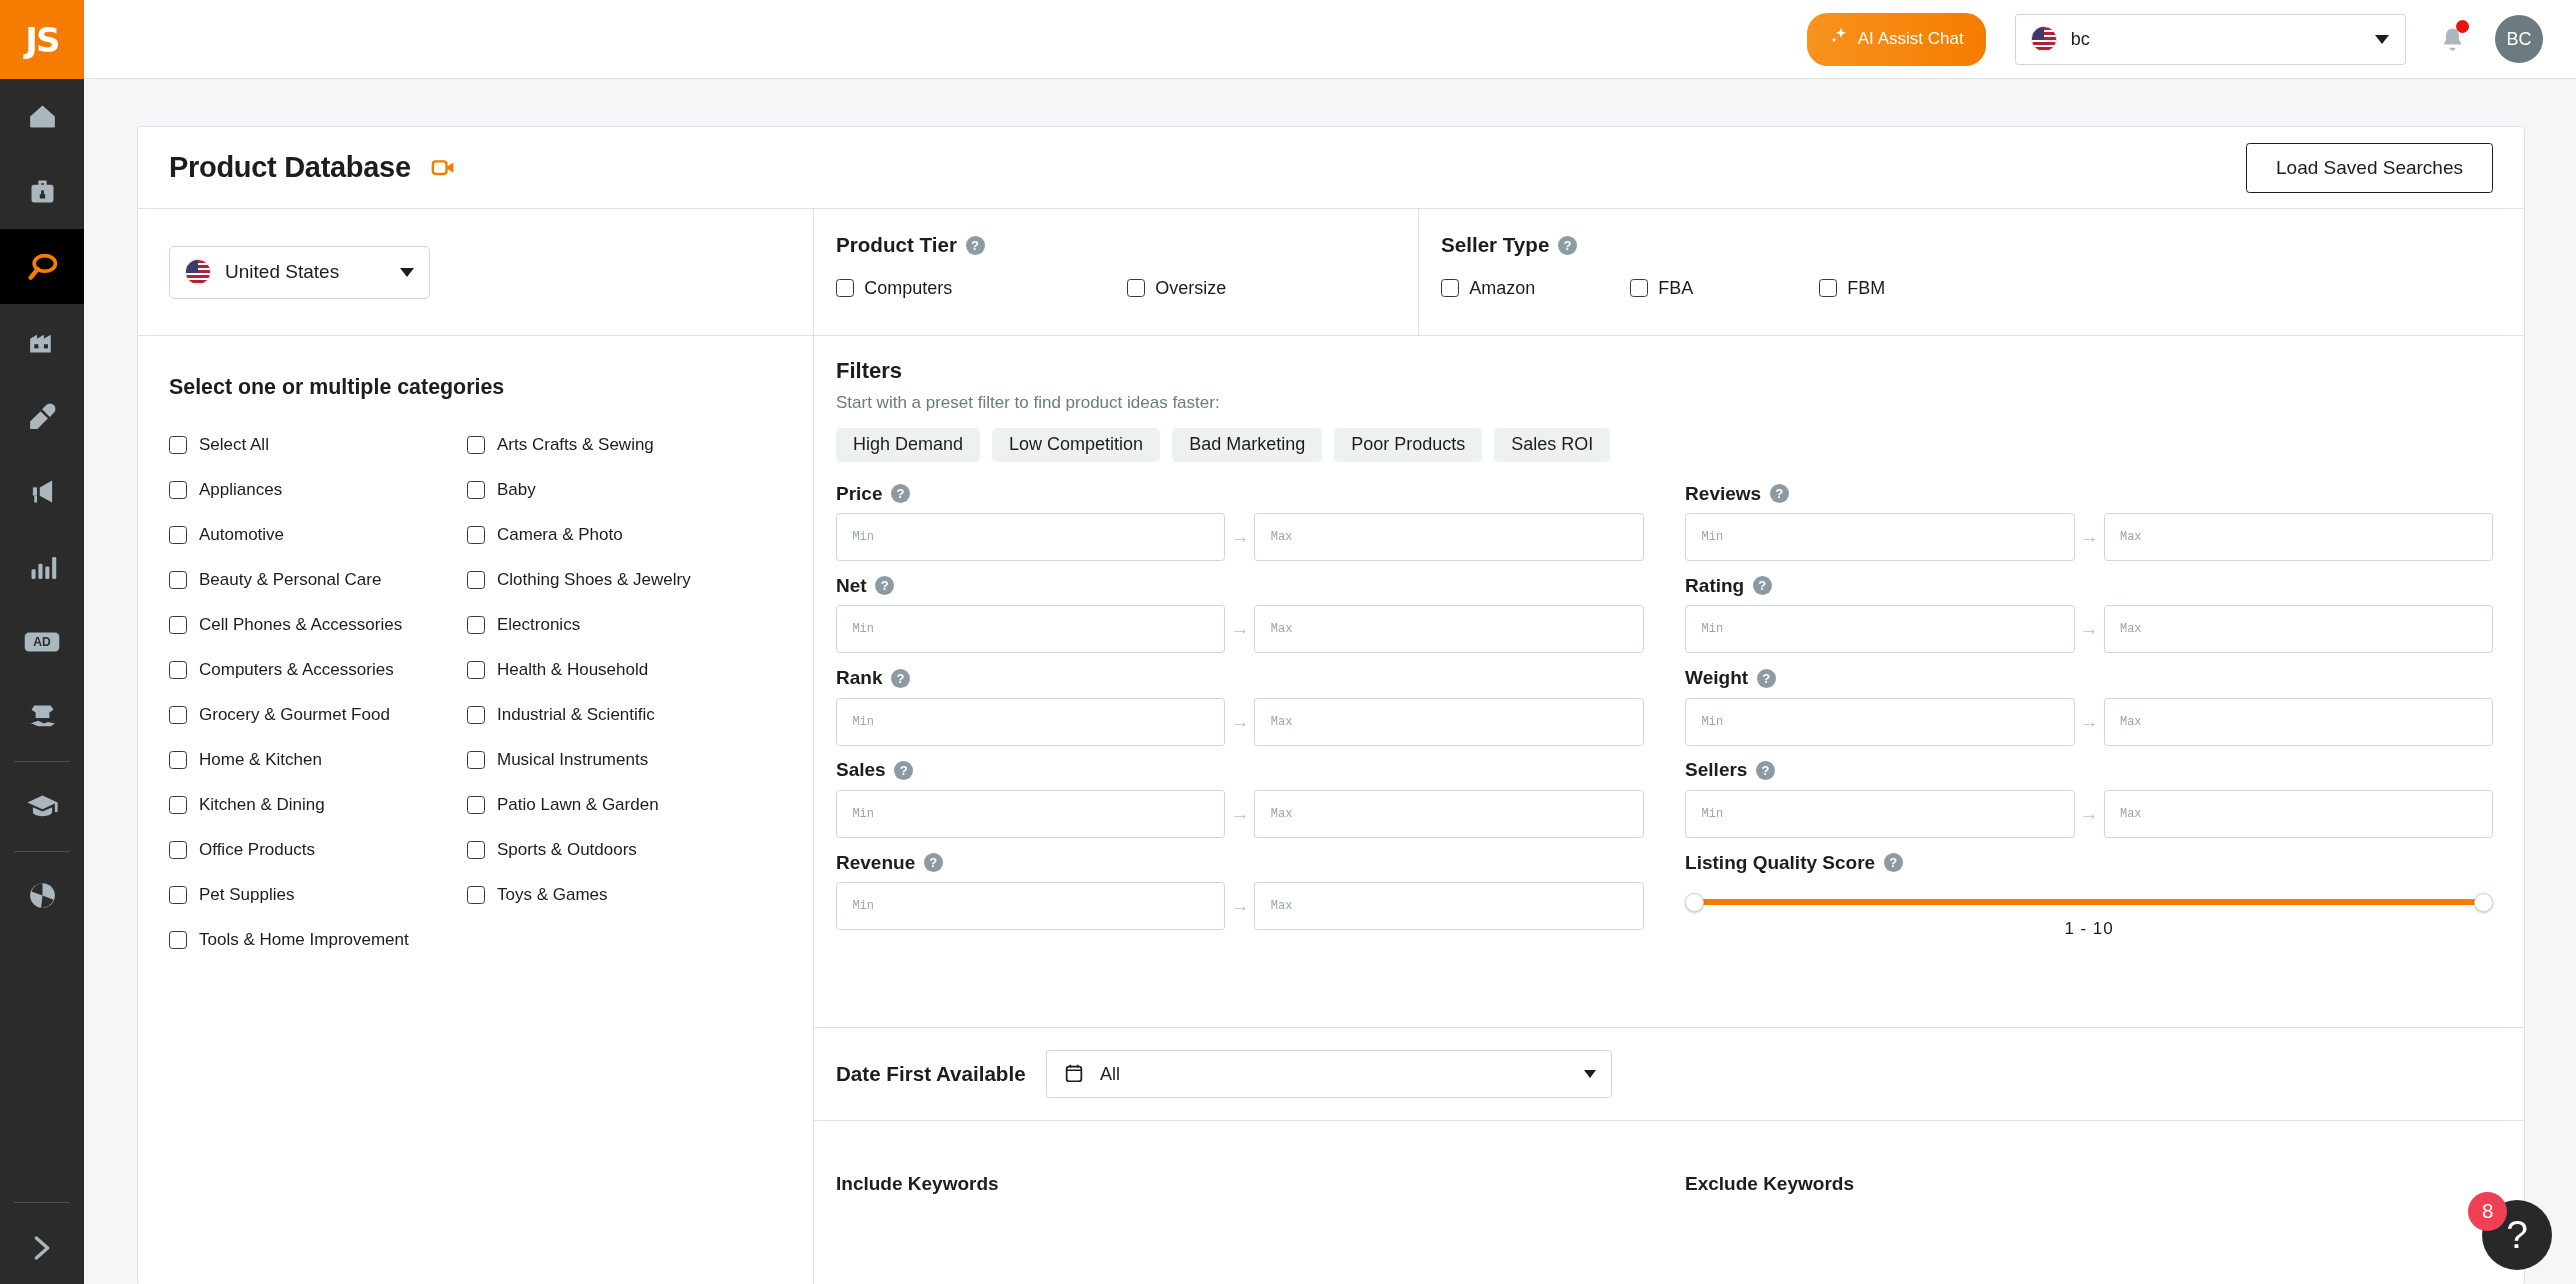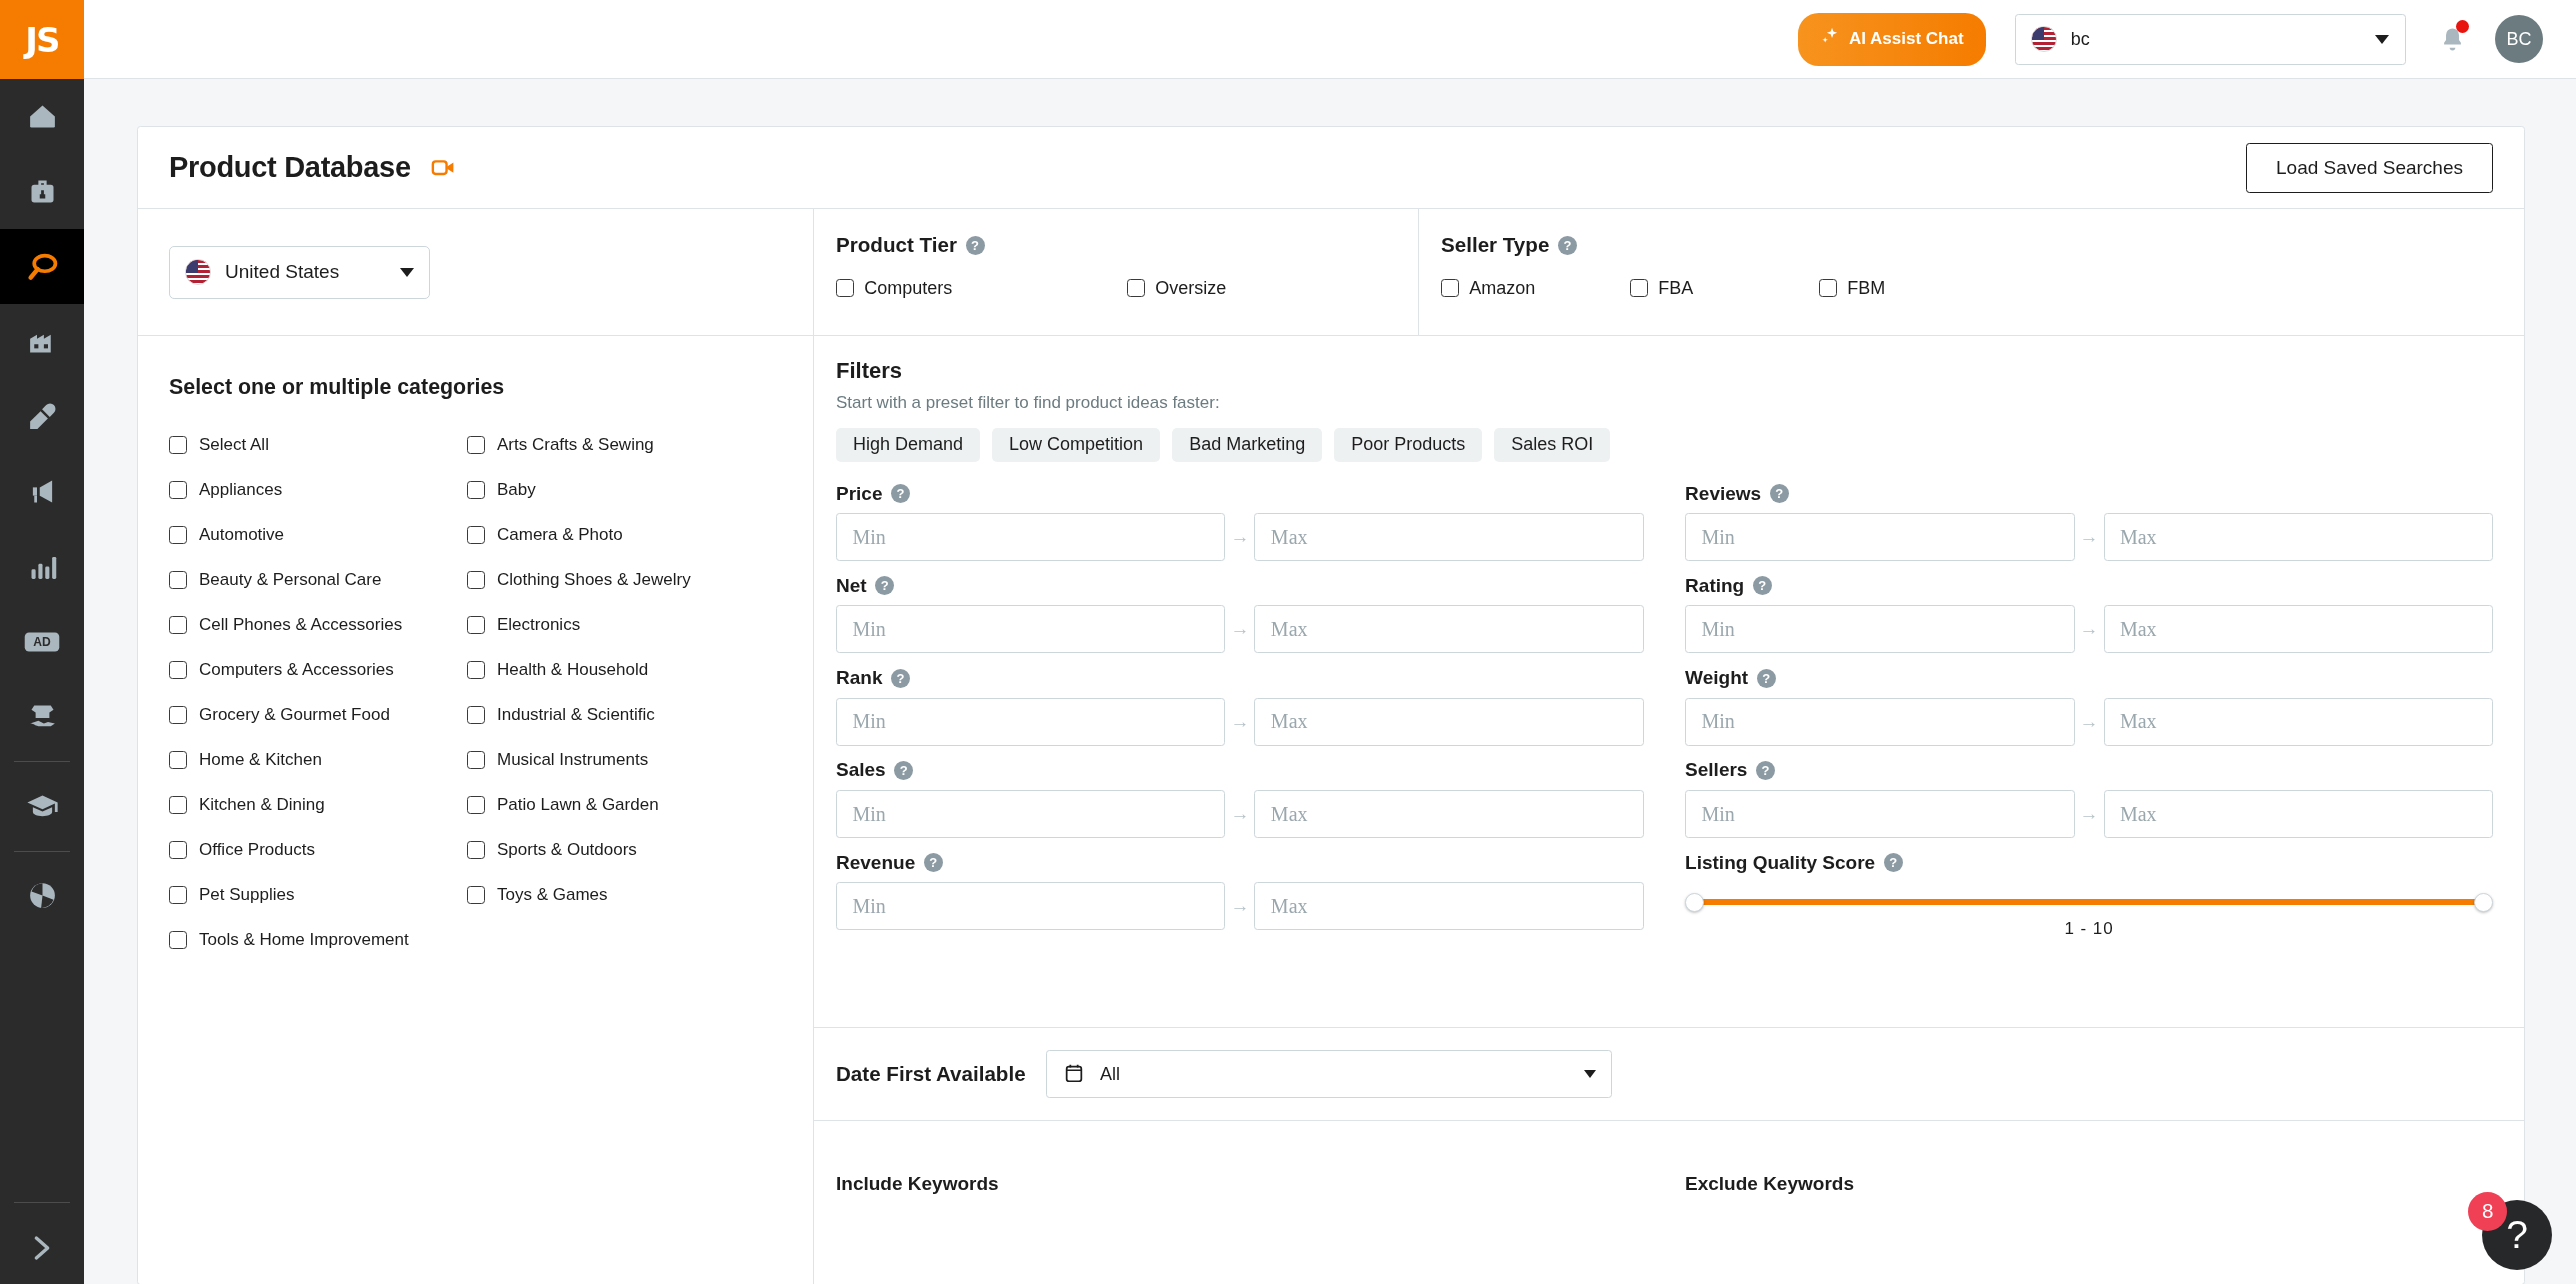--- a/index.html
+++ b/index.html
@@ -46,21 +46,21 @@
     height: 79px; background: #fff;
     border-bottom: 0.9px solid #dde3e6;
     display: flex; align-items: center; justify-content: flex-end;
     padding-right: 33px;
     flex: 0 0 79px;
   }
   #ai-assist {
     background: linear-gradient(90deg,#f7931e,#f57c00);
     color: #fff; border: none; border-radius: 20.6px;
     height: 53px; padding: 0 22px;
-    font-size: 17px; font-weight: bold;
+    font-size: 17px; font-weight: normal;
     display: flex; align-items: center; gap: 8.6px;
     cursor: pointer; font-family: "Liberation Sans", sans-serif;
   }
   #market-select {
     margin-left: 29px;
     width: 391px; height: 51px;
     border: 0.9px solid #ccd6db; border-radius: 3.4px;
     background: #fff;
     display: flex; align-items: center; padding: 0 15.4px;
     gap: 13.7px; cursor: pointer;
@@ -162,22 +162,22 @@
     cursor:pointer; font-family:"Liberation Sans",sans-serif; white-space:nowrap;
   }
 
   #filter-grid { display:flex; gap: 0; margin-top: 6.9px; }
   .fcol { width: 50%; padding-right: 20.6px; }
   .fcol:last-child { padding-right: 0; padding-left: 20.6px; }
   .flabel { font-size: 19px; font-weight: bold; color:#1d1d1d; display:flex; align-items:center; gap:8.6px; margin: 13.7px 0 8.6px 0; }
   .minmax { display:flex; align-items:center; }
   .fi {
     flex: 1 1 0; height: 48px; border:0.9px solid #ccd6db; border-radius:3.4px;
-    background:#fff; font-size: 20px; color:#1d1d1d; padding: 0 15.4px;
-    font-family:Liberation Serif, serif; min-width:0;
+    background:#fff; font-size: 12px; color:#1d1d1d; padding: 0 15.4px;
+    font-family:Liberation Mono, monospace; min-width:0;
   }
   .fi::placeholder { color:#9aa7ad; }
   .arrow { width: 29px; text-align:center; color:#b6c2c8; font-size: 19px; flex:0 0 29px; }
 
   
   .slider-wrap { margin-top: 19px; }
   .slider-track { position: relative; height: 19px; display:flex; align-items:center; }
   .slider-line { position:absolute; left:6.9px; right:6.9px; height: 6px; background:#f57c00; border-radius:3.4px; }
   .knob {
     position:absolute; width: 19px; height: 19px; border-radius:50%;

